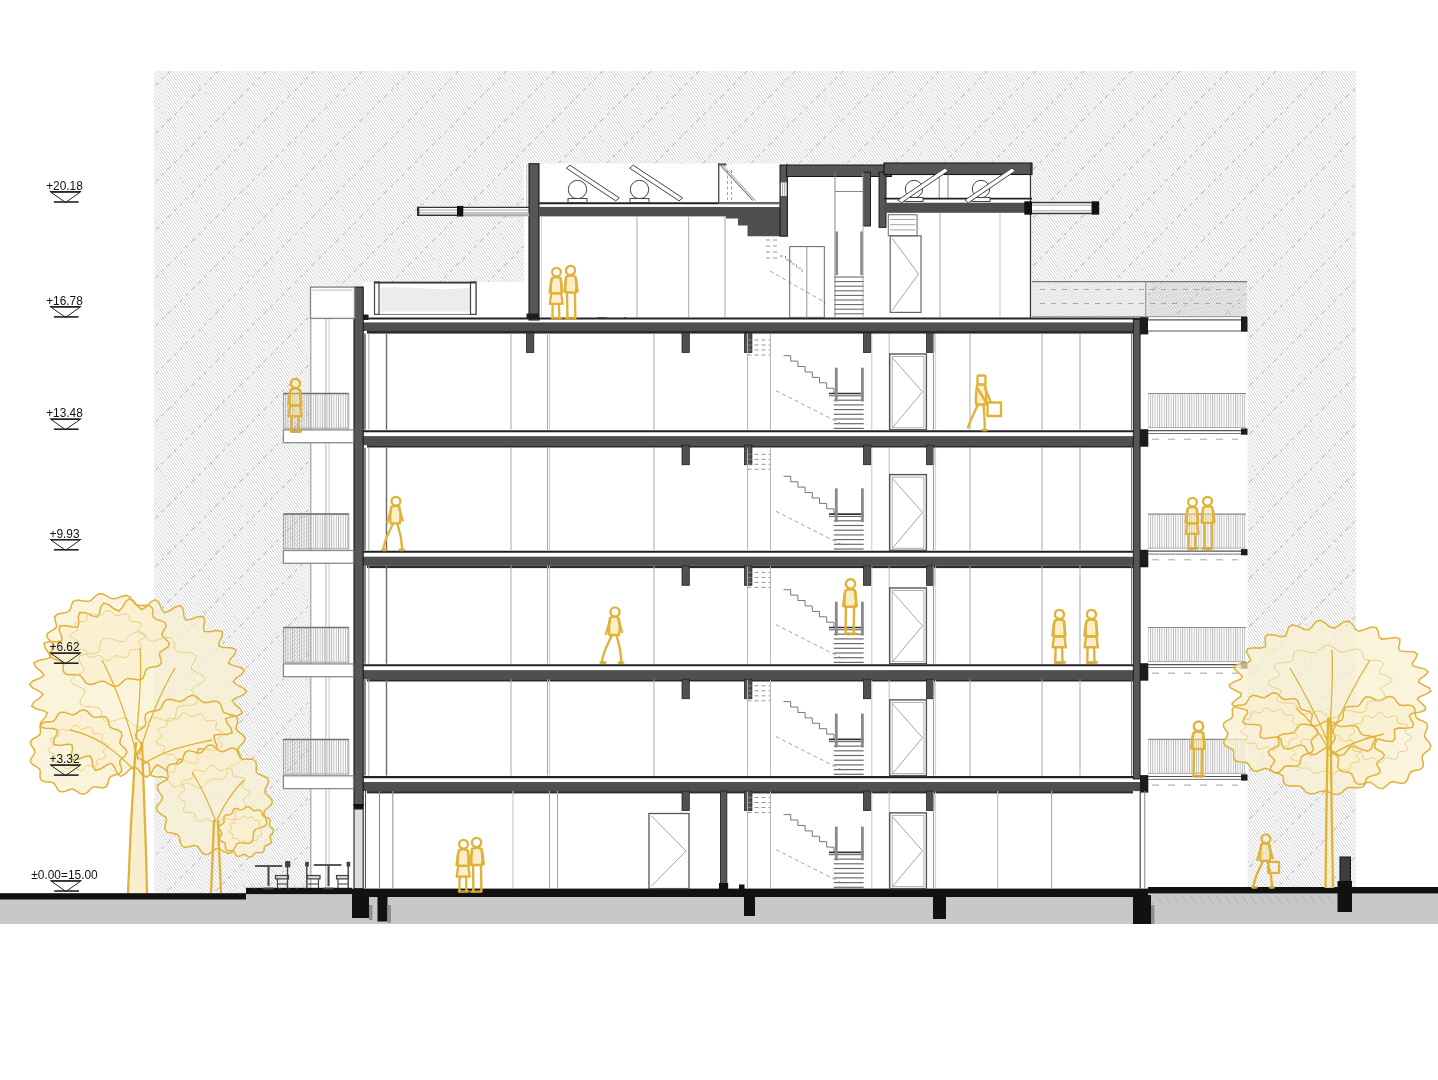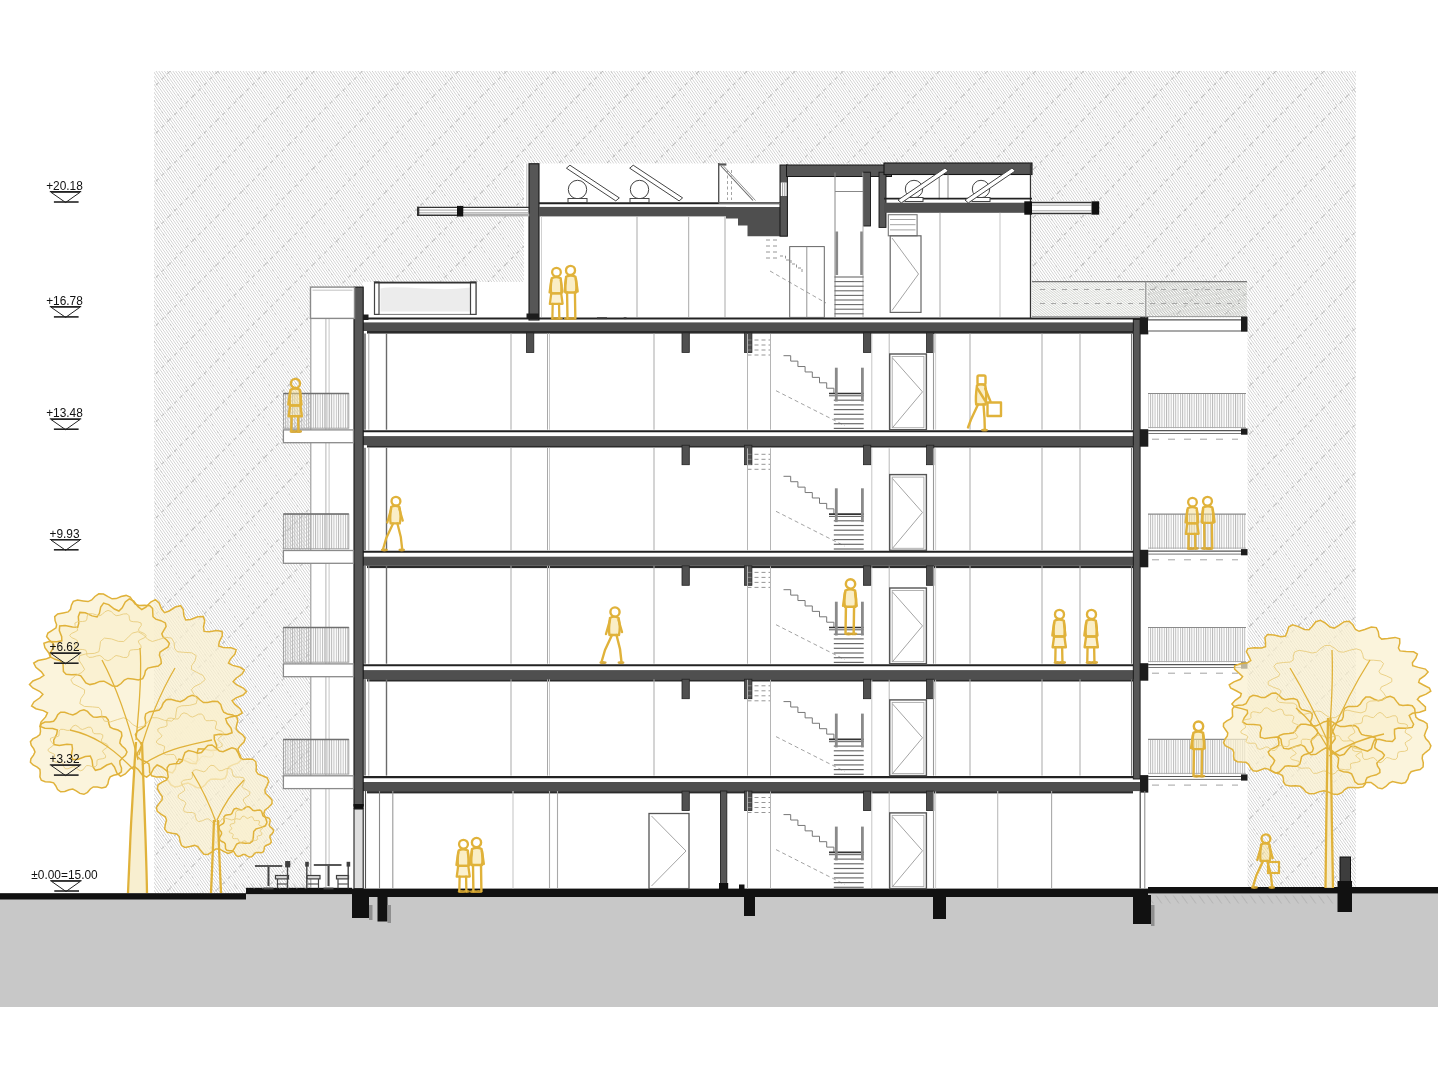--- a/index.html
+++ b/index.html
@@ -1,17 +1,17 @@
 <!DOCTYPE html>
 <html><head>
 <meta charset="utf-8">
 <title>Building Section</title>
 <style>
 html,body { margin:0; padding:0; background:#ffffff; font-family:"Liberation Sans", sans-serif; }
-#page { width:1438px; height:1080px; position:relative; overflow:hidden; }
+#page { width:1438px; height:924px; position:relative; overflow:hidden; }
 </style>
 </head>
 <body>
 <div id="page">
 <svg xmlns="http://www.w3.org/2000/svg" width="1438" height="1080" viewBox="0 0 1438 1080" font-family="Liberation Sans, sans-serif">
 <defs>
 <pattern id="hbg" width="2.3" height="2.3" patternUnits="userSpaceOnUse" patternTransform="rotate(55)">
   <rect width="2.3" height="2.3" fill="#ffffff"></rect>
   <line x1="0" y1="0" x2="2.3" y2="0" stroke="#c2c2c2" stroke-width="1.15"></line>
 </pattern>

